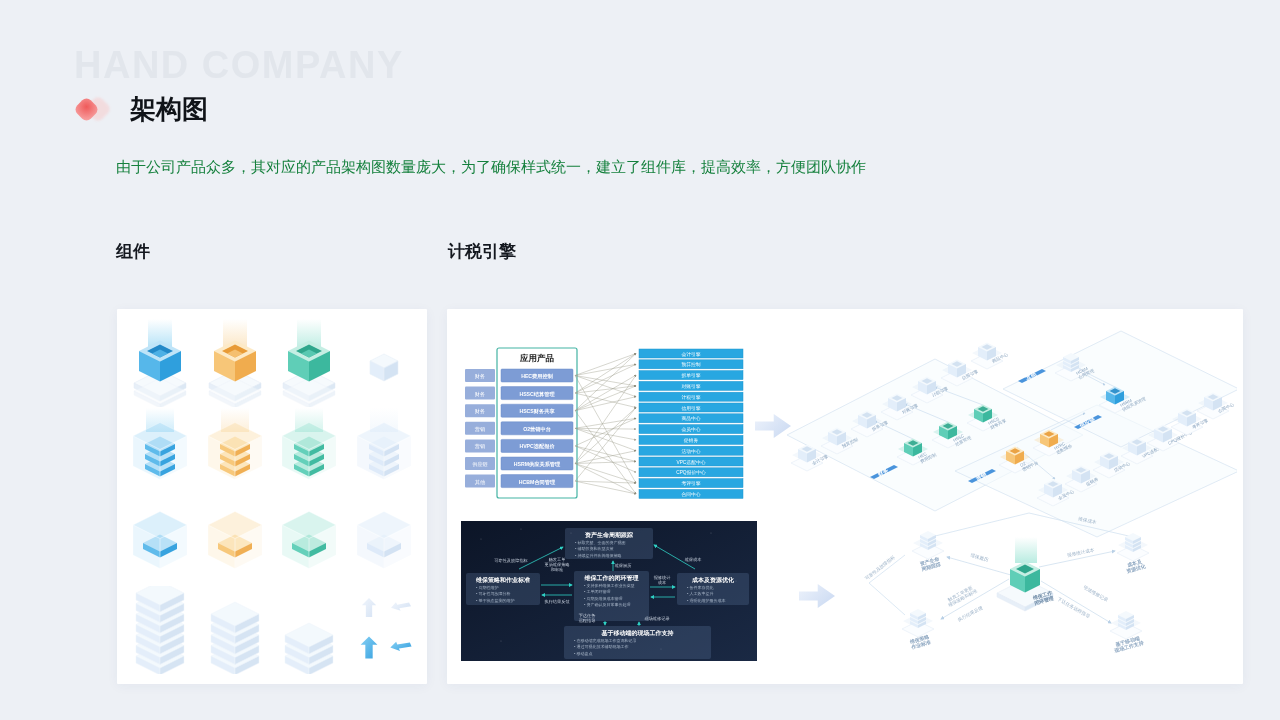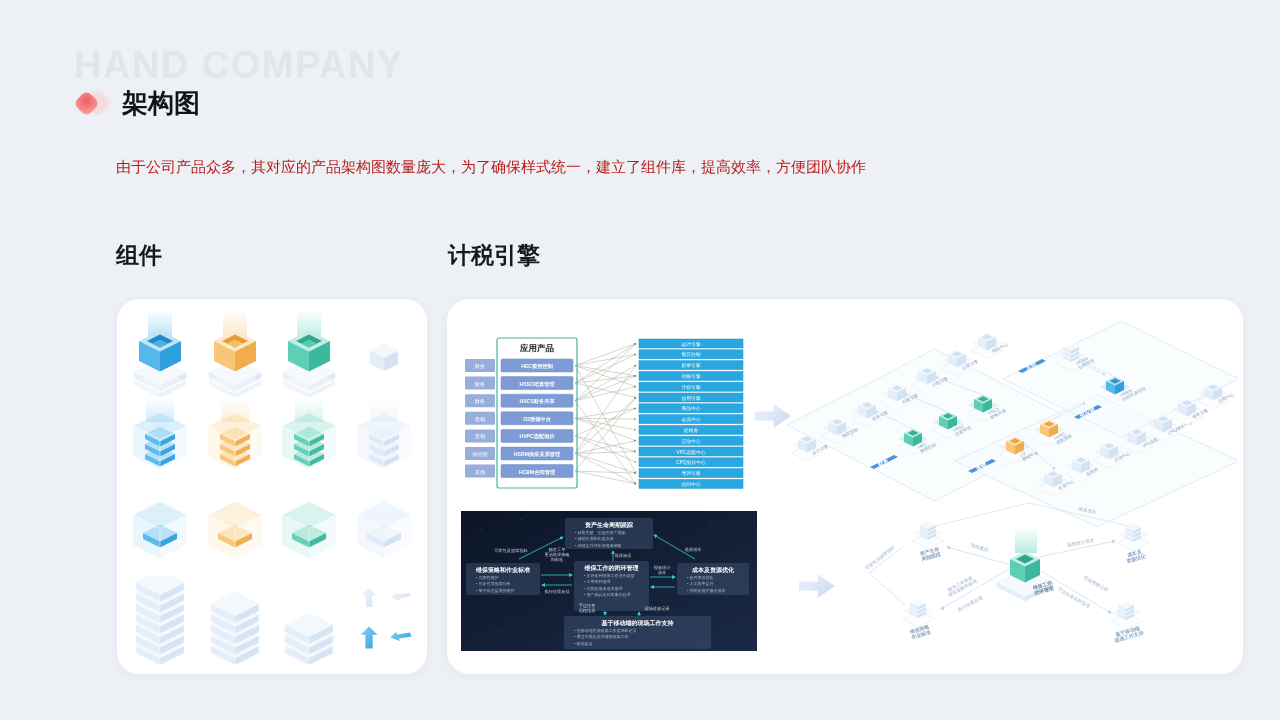--- a/index.html
+++ b/index.html
@@ -1,31 +1,31 @@
 <!DOCTYPE html>
 <html><head>
 <meta charset="utf-8">
 <style>
   html,body{margin:0;padding:0}
   body{width:1280px;height:720px;background:#edf0f5;position:relative;overflow:hidden;
        font-family:"Liberation Sans","DejaVu Sans",sans-serif;}
   svg text{font-family:"Liberation Sans","DejaVu Sans",sans-serif;}
   .watermark{position:absolute;left:74px;top:44px;font-size:38px;font-weight:800;
              letter-spacing:1.5px;color:#e2e6ec;user-select:none}
-  .title-row{position:absolute;left:76px;top:86px;display:flex;align-items:center;gap:8px}
+  .title-row{position:absolute;left:76px;top:92px;display:flex;align-items:center;gap:16px}
   .title-icon{position:relative;width:38px;height:30px;display:inline-block}
   .title-icon i{position:absolute;border-radius:6px;transform:rotate(45deg)}
   .title-icon .d2{left:12px;top:4px;width:20px;height:20px;background:#f9c4c4;opacity:.45;filter:blur(1px)}
   .title-icon .d1{left:1px;top:5px;width:19px;height:19px;background:radial-gradient(circle at 40% 40%,#ef5a5a,#f9aeae)}
   .page-title{margin:0;font-size:26px;font-weight:700;color:#101318}
-  .desc{position:absolute;left:116px;top:158px;font-size:15px;color:#b91c1c;margin:0}
-  .section-label{position:absolute;top:240px;font-size:23px;font-weight:700;color:#14181f}
+  .desc{position:absolute;left:116px;top:158px;font-size:15px;color:#15803d;margin:0}
+  .section-label{position:absolute;top:240px;font-size:17px;font-weight:700;color:#14181f}
   #label-components{left:116px}
   #label-examples{left:448px}
-  .card{position:absolute;top:299px;background:#fff;border-radius:22px;
+  .card{position:absolute;top:309px;background:#fff;border-radius:1px;
         box-shadow:0 2px 12px rgba(30,60,110,.05)}
   #card-components{left:117px;width:310px;height:375px}
   #card-examples{left:447px;width:796px;height:375px}
   #components-grid{display:grid;grid-template-columns:repeat(4,1fr);grid-template-rows:repeat(4,1fr);
         width:100%;height:100%;padding:10px 6px;box-sizing:border-box}
   .cell{display:flex;align-items:center;justify-content:center}
   .abs{position:absolute}
   #mapping-wrap{left:14px;top:34px}
   #iso1-wrap{left:338px;top:14px}
   #dark-wrap{left:14px;top:212px}

